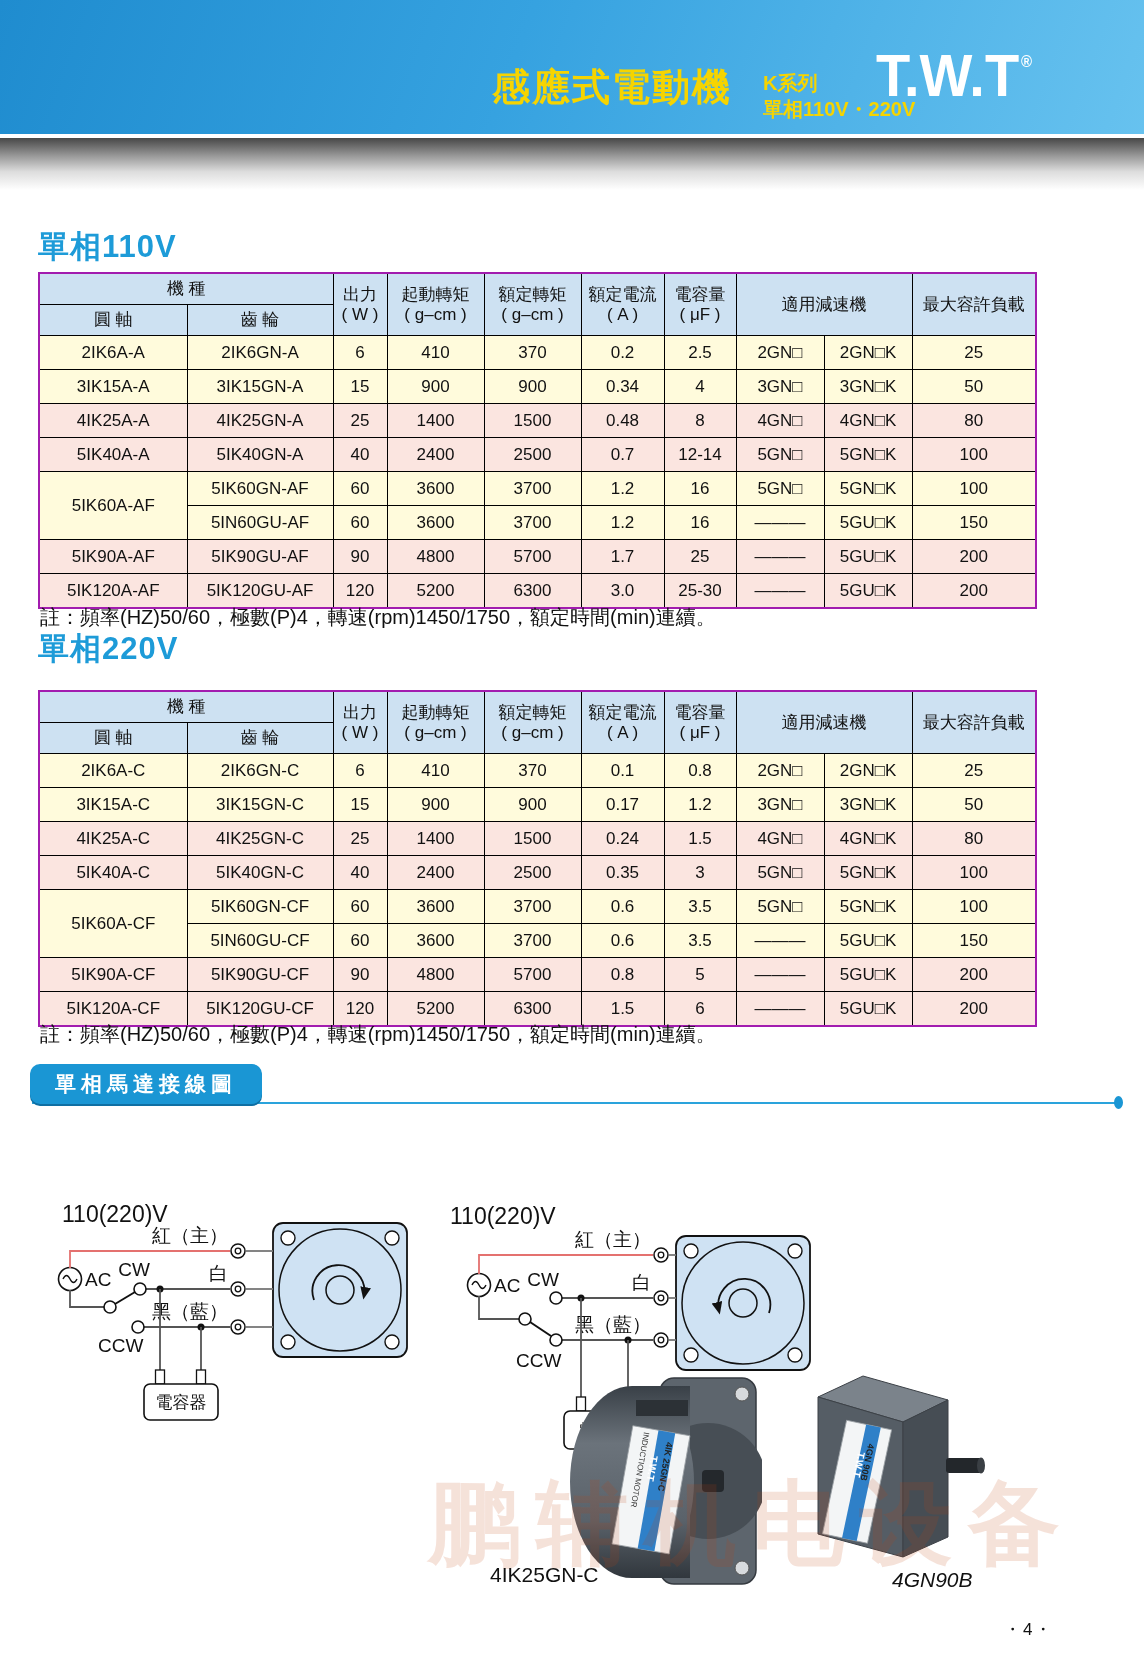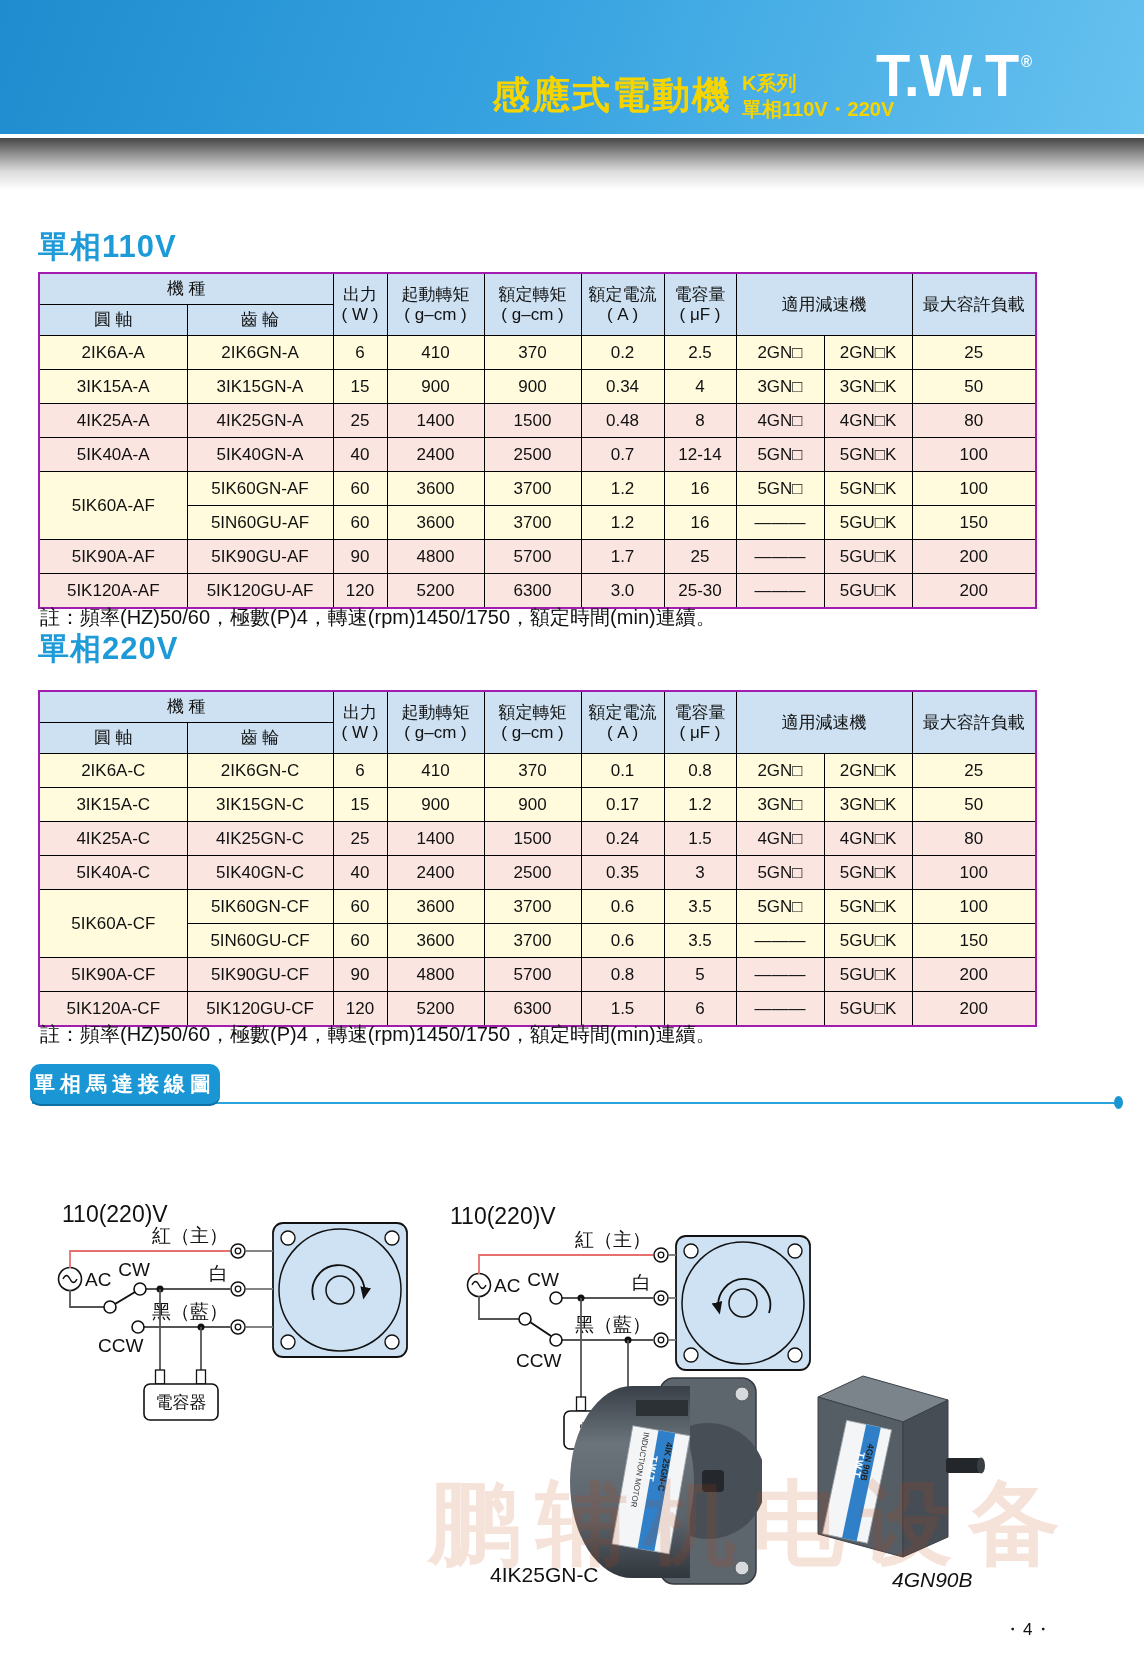--- a/index.html
+++ b/index.html
@@ -3,21 +3,21 @@
 <meta charset="utf-8">
 <style>
   html,body{margin:0;padding:0;background:#fff;}
   .page{position:relative;width:1144px;height:1660px;background:#fff;overflow:hidden;
         font-family:"Liberation Sans","DejaVu Sans",sans-serif;color:#111;}
 
   
   .banner{position:absolute;left:0;top:0;width:1144px;height:134px;
           background:linear-gradient(110deg,#1f8ccf 0%,#36a2e0 45%,#67c2ef 100%);
           border-bottom:4px solid #ffffff;}
-  .banner-title-wrap{position:absolute;left:492px;top:68px;display:flex;align-items:center;}
+  .banner-title-wrap{position:absolute;left:492px;top:68px;display:flex;align-items:flex-start;gap:21px;}
   .banner-title{color:#f6d400;font-size:38px;font-weight:900;letter-spacing:2px;line-height:1;}
   .banner-sub{color:#f6d400;font-size:20px;line-height:1.3;margin-left:10px;margin-top:2px;font-weight:bold;}
   .logo{position:absolute;left:876px;top:48px;color:#ffffff;font-weight:900;font-size:56px;
         letter-spacing:0px;line-height:1;transform:scaleY(1.05);}
   .logo sup{font-size:15px;font-weight:bold;vertical-align:28px;margin-left:2px;}
   .shadow-strip{position:absolute;left:0;top:138px;width:1144px;height:52px;
         background:linear-gradient(#474747 0%,#9a9a9a 35%,#dddddd 65%,#ffffff 100%);}
 
   
   .section-title{position:absolute;color:#1d9bd8;font-size:31px;font-weight:bold;letter-spacing:1px;}
@@ -27,21 +27,21 @@
   table.spec{position:absolute;border-collapse:collapse;table-layout:fixed;width:997px;
              border:2px solid #a21caf;}
   table.spec th,table.spec td{border:1px solid #000;text-align:center;padding:0;font-size:17px;}
   table.spec thead th{background:#cde1f2;font-weight:normal;height:30px;line-height:1.15;}
   table.spec tbody td{height:33px;}
   tr.tone-yellow td{background:#fffbdc;}
   tr.tone-pink td{background:#fbe5e0;}
   td[data-name="cell-gearhead"],td[data-name="cell-gearhead_k"]{letter-spacing:0px;}
 
   
-  .wiring-banner{position:absolute;left:30px;top:1064px;width:190px;height:40px;
+  .wiring-banner{position:absolute;left:30px;top:1064px;width:232px;height:40px;
       background:#1a96d4;border-radius:10px;display:flex;align-items:center;justify-content:center;
       box-shadow:0 2px 0 #0f6fa3;}
   .wiring-banner span{color:#fff;font-size:21px;font-weight:bold;letter-spacing:5px;}
   .wiring-line{position:absolute;left:32px;top:1102px;width:1086px;height:2px;background:#2aa3dc;}
   .wiring-dot{position:absolute;left:1114px;top:1096px;width:9px;height:13px;border-radius:50%;background:#1a96d4;}
 
   .svg-abs{position:absolute;}
   .caption{position:absolute;font-size:21px;color:#111;}
   .page-number{position:absolute;left:1004px;top:1618px;font-size:17px;letter-spacing:2px;color:#111;}
   .watermark{position:absolute;left:388px;top:1462px;font-size:92px;color:#c2410c;opacity:0.15;

